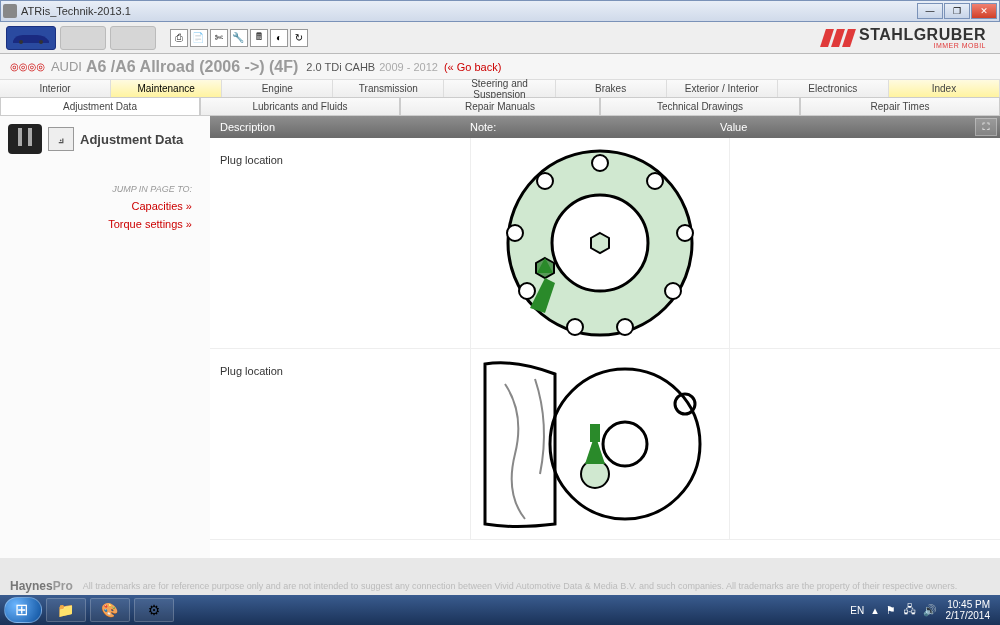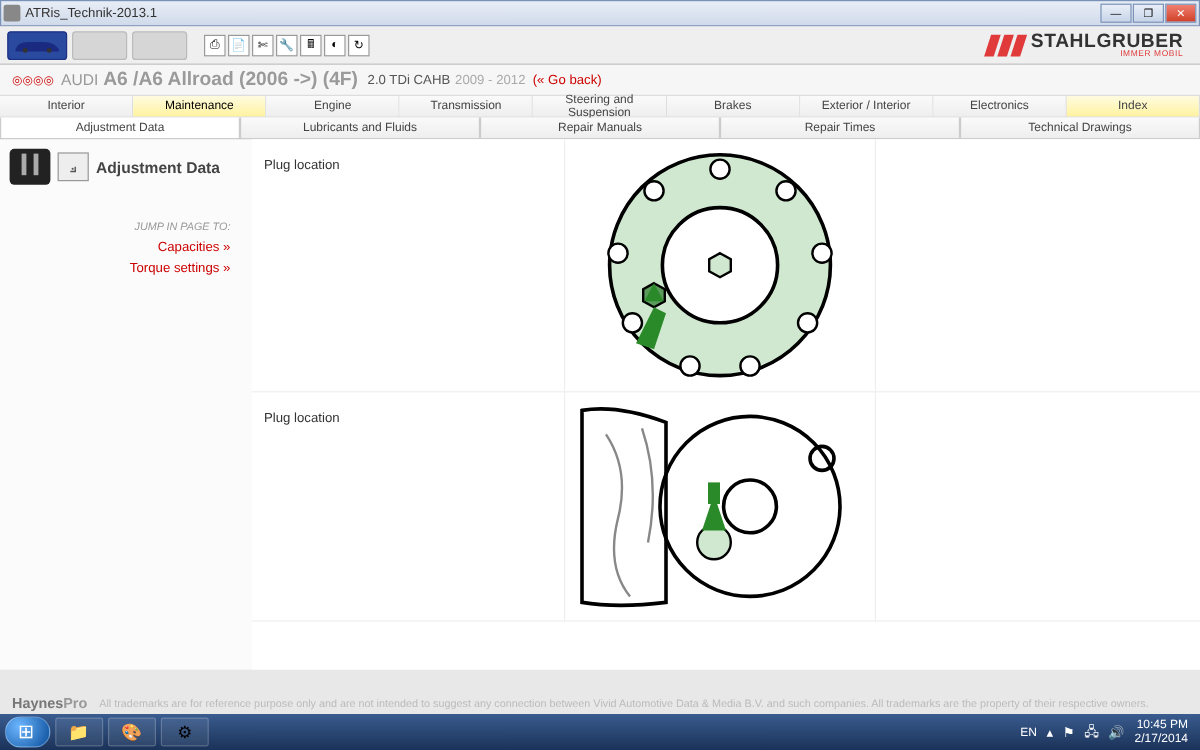--- a/index.html
+++ b/index.html
@@ -138,37 +138,43 @@
   <div class="tab1">Brakes</div>
   <div class="tab1">Exterior / Interior</div>
   <div class="tab1">Electronics</div>
   <div class="tab1 yellow">Index</div>
 </div>
 
 <div class="tabs2">
   <div class="tab2 active">Adjustment Data</div>
   <div class="tab2">Lubricants and Fluids</div>
   <div class="tab2">Repair Manuals</div>
+  <div class="tab2">Technical Drawings</div>
   <div class="tab2">Repair Times</div>
-  <div class="tab2">Technical Drawings</div>
 </div>
 
 <div class="content">
   <div class="sidebar">
     <div class="sidebar-header">
       <div class="sh-icon1"></div>
       <div class="sh-icon2">⟓</div>
       <div class="sidebar-title">Adjustment Data</div>
     </div>
     <div class="jump-label">JUMP IN PAGE TO:</div>
     <div class="jump-link">Capacities  »</div>
     <div class="jump-link">Torque settings  »</div>
   </div>
 
   <div class="mainview">
+    <div class="col-header">
+      <div class="c1">Description</div>
+      <div class="c2">Note:</div>
+      <div class="c3">Value</div>
+      <div class="expand">⛶</div>
+    </div>
     <div class="rows">
       <div class="datarow">
         <div class="desc">Plug location</div>
         <div class="diagram">
           <svg width="210" height="200" viewBox="0 0 210 200">
             <circle cx="105" cy="100" r="92" fill="#d0e8d0" stroke="#000" stroke-width="3"></circle>
             <circle cx="105" cy="100" r="48" fill="#fff" stroke="#000" stroke-width="3"></circle>
             <polygon points="105,90 114,95 114,105 105,110 96,105 96,95" fill="#d0e8d0" stroke="#000" stroke-width="2"></polygon>
             <g fill="#fff" stroke="#000" stroke-width="2">
               <circle cx="105" cy="20" r="8"></circle>

